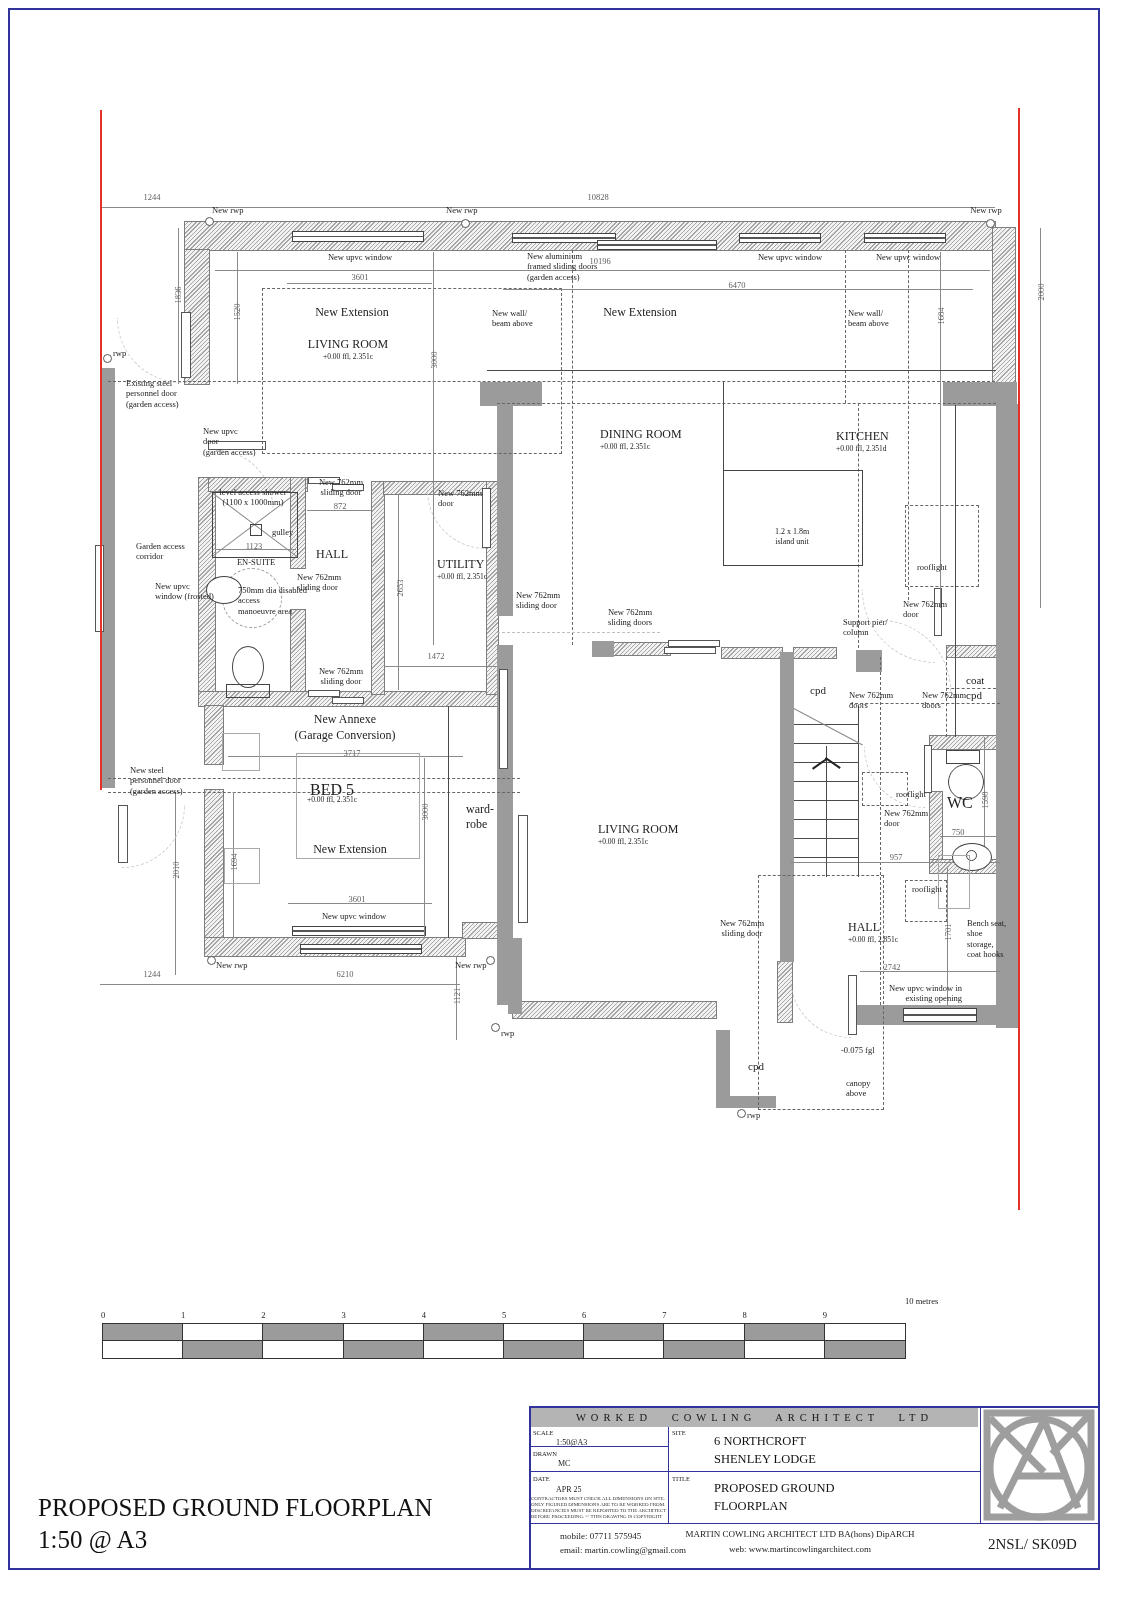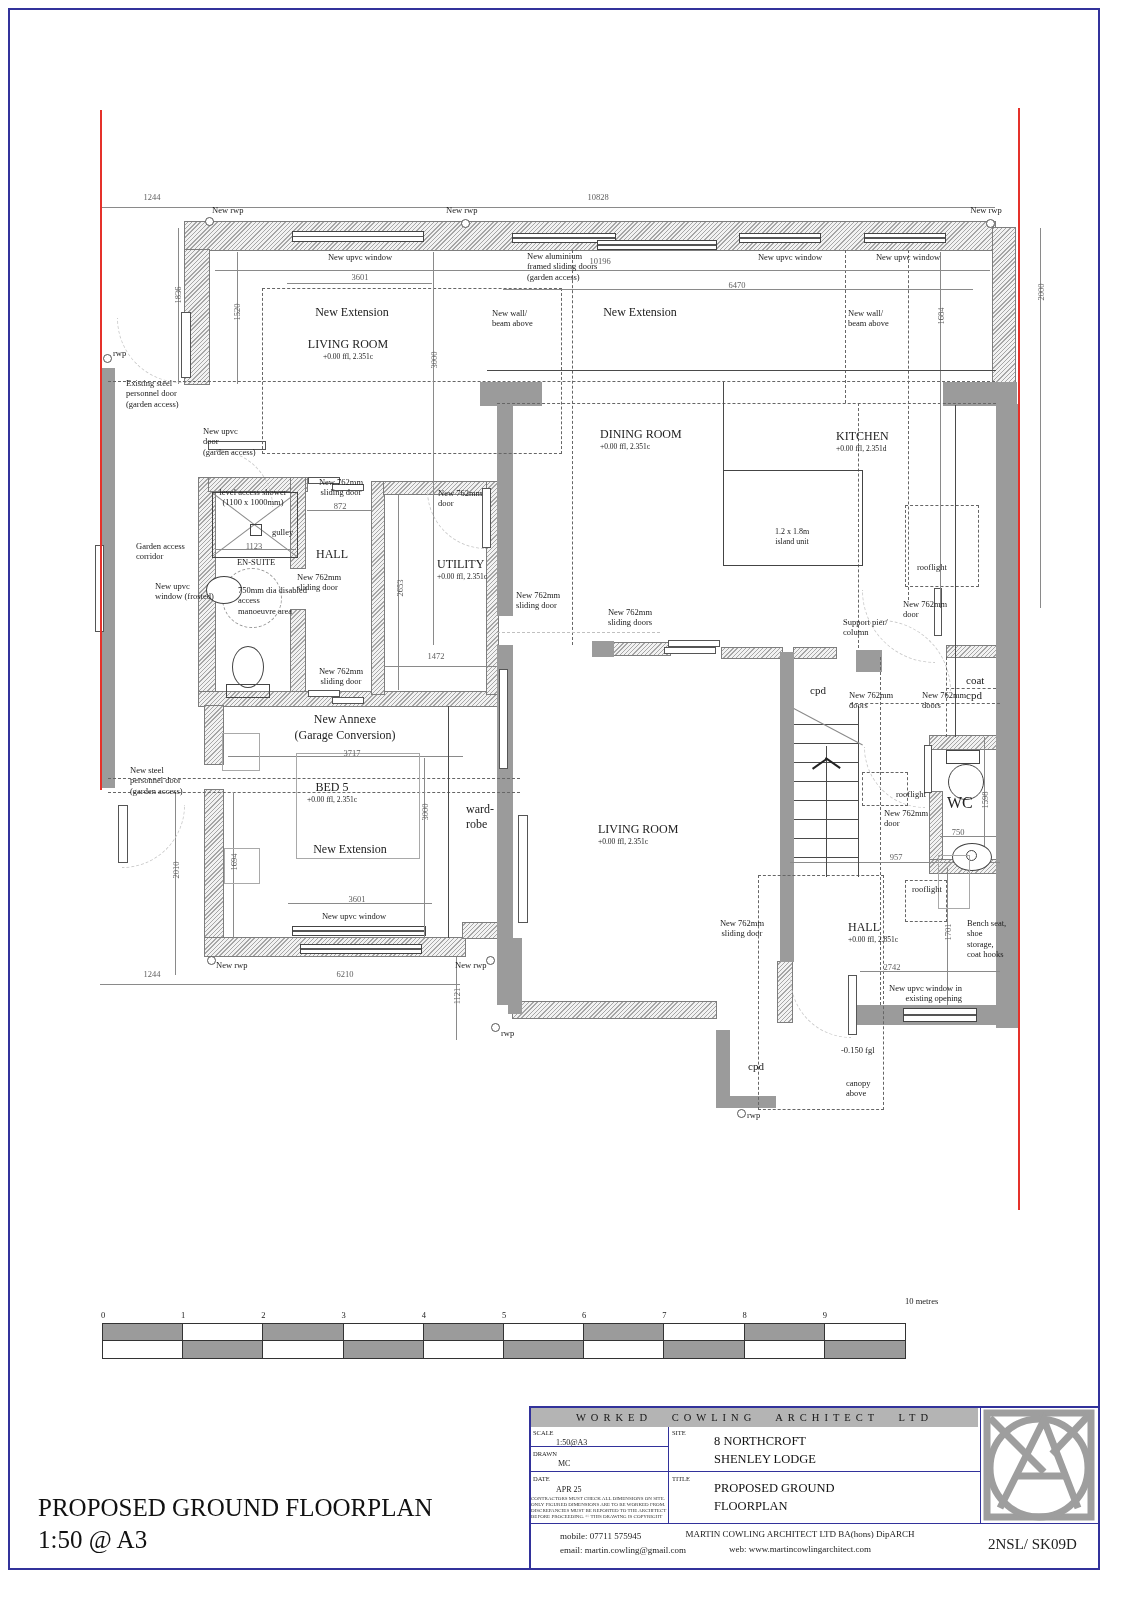--- a/index.html
+++ b/index.html
@@ -270,21 +270,21 @@
       <div class="plbl dim ac" style="left: 436px; top: 651px;">1472</div>
       <div class="plbl" style="left: 810px; top: 684px; font-size: 11px;">cpd</div>
       <div class="plbl" style="left: 966px; top: 674px; font-size: 11px;">coat</div>
       <div class="plbl" style="left: 966px; top: 689px; font-size: 11px;">cpd</div>
       <div class="plbl" style="left: 849px; top: 690px;">New 762mm<br>doors</div>
       <div class="plbl" style="left: 922px; top: 690px;">New 762mm<br>doors</div>
       <div class="plbl ac" style="left: 345px; top: 712px; font-size: 12px;">New Annexe</div>
       <div class="plbl ac" style="left: 345px; top: 728px; font-size: 12px;">(Garage Conversion)</div>
       <div class="plbl dim ac" style="left: 352px; top: 748px;">3717</div>
       <div class="plbl" style="left: 130px; top: 765px;">New steel<br>personnel door<br>(garden access)</div>
-      <div class="plbl ac" style="left: 332px; top: 780px; font-size: 12px;">BED 5</div>
+      <div class="plbl ac" style="left: 332px; top: 780px; font-size: 16px;">BED 5</div>
       <div class="plbl ac" style="left: 332px; top: 795px; font-size: 7.5px;">+0.00 ffl, 2.351c</div>
       <div class="plbl dim rot" style="left: 425px; top: 812px;">3000</div>
       <div class="plbl" style="left: 466px; top: 802px; font-size: 12px;">ward-<br>robe</div>
       <div class="plbl" style="left: 896px; top: 789px;">rooflight</div>
       <div class="plbl" style="left: 947px; top: 793px; font-size: 16px;">WC</div>
       <div class="plbl dim rot" style="left: 985px; top: 800px;">1598</div>
       <div class="plbl" style="left: 884px; top: 808px;">New 762mm<br>door</div>
       <div class="plbl" style="left: 598px; top: 822px; font-size: 12px;">LIVING ROOM</div>
       <div class="plbl" style="left: 598px; top: 837px; font-size: 7.5px;">+0.00 ffl, 2.351c</div>
       <div class="plbl dim ac" style="left: 958px; top: 827px;">750</div>
@@ -301,21 +301,21 @@
       <div class="plbl" style="left: 967px; top: 918px;">Bench seat,<br>shoe<br>storage,<br>coat hooks</div>
       <div class="plbl dim rot" style="left: 948px; top: 932px;">1701</div>
       <div class="plbl" style="left: 216px; top: 960px;">New rwp</div>
       <div class="plbl" style="left: 455px; top: 960px;">New rwp</div>
       <div class="plbl dim ac" style="left: 892px; top: 962px;">2742</div>
       <div class="plbl dim ac" style="left: 152px; top: 969px;">1244</div>
       <div class="plbl dim ac" style="left: 345px; top: 969px;">6210</div>
       <div class="plbl ar" style="left: 962px; top: 983px;">New upvc window in<br>existing opening</div>
       <div class="plbl dim rot" style="left: 457px; top: 996px;">1121</div>
       <div class="plbl" style="left: 501px; top: 1028px;">rwp</div>
-      <div class="plbl" style="left: 841px; top: 1045px;">-0.150 fgl</div>
+      <div class="plbl" style="left: 841px; top: 1045px;">-0.075 fgl</div>
       <div class="plbl" style="left: 748px; top: 1060px; font-size: 11px;">cpd</div>
       <div class="plbl" style="left: 846px; top: 1078px;">canopy<br>above</div>
       <div class="plbl" style="left: 747px; top: 1110px;">rwp</div>
     </div>
 
   <div id="scale-bar">
       <div class="abs" style="left: 103px; top: 1324px; width: 80.2px; height: 17px; background: rgb(155, 155, 155); outline: rgb(51, 51, 51) solid 1px;"></div>
       <div class="abs" style="left: 103px; top: 1341px; width: 80.2px; height: 17px; background: rgb(255, 255, 255); outline: rgb(51, 51, 51) solid 1px;"></div>
       <div class="abs" style="left: 183.2px; top: 1324px; width: 80.2px; height: 17px; background: rgb(255, 255, 255); outline: rgb(51, 51, 51) solid 1px;"></div>
       <div class="abs" style="left: 183.2px; top: 1341px; width: 80.2px; height: 17px; background: rgb(155, 155, 155); outline: rgb(51, 51, 51) solid 1px;"></div>
@@ -366,21 +366,21 @@
 
     <div class="tb-small" style="left:533px;top:1429px;">SCALE</div>
     <div class="tb-val" style="left:556px;top:1438px;">1:50@A3</div>
     <div class="tb-small" style="left:533px;top:1450px;">DRAWN</div>
     <div class="tb-val" style="left:558px;top:1459px;">MC</div>
     <div class="tb-small" style="left:533px;top:1475px;">DATE</div>
     <div class="tb-val" style="left:556px;top:1485px;">APR 25</div>
     <div id="tb-disc">CONTRACTORS MUST CHECK ALL DIMENSIONS ON SITE. ONLY FIGURED DIMENSIONS ARE TO BE WORKED FROM. DISCREPANCIES MUST BE REPORTED TO THE ARCHITECT BEFORE PROCEEDING. © THIS DRAWING IS COPYRIGHT</div>
 
     <div class="tb-small" style="left:672px;top:1429px;">SITE</div>
-    <div class="tb-big" style="left:714px;top:1434px;">8 NORTHCROFT</div>
+    <div class="tb-big" style="left:714px;top:1434px;">6 NORTHCROFT</div>
     <div class="tb-big" style="left:714px;top:1452px;">SHENLEY LODGE</div>
     <div class="tb-small" style="left:672px;top:1475px;">TITLE</div>
     <div class="tb-big" style="left:714px;top:1481px;">PROPOSED GROUND</div>
     <div class="tb-big" style="left:714px;top:1499px;">FLOORPLAN</div>
 
     <div class="tb-foot" style="left:560px;top:1531px;">mobile: 07711 575945</div>
     <div class="tb-foot" style="left:560px;top:1545px;">email:  martin.cowling@gmail.com</div>
     <div class="tb-foot" style="left:800px;top:1529px;transform:translateX(-50%);">MARTIN COWLING ARCHITECT LTD BA(hons) DipARCH</div>
     <div class="tb-foot" style="left:800px;top:1544px;transform:translateX(-50%);">web: www.martincowlingarchitect.com</div>
     <div class="tb-foot" style="left:988px;top:1536px;font-size:15px;">2NSL/ SK09D</div>

